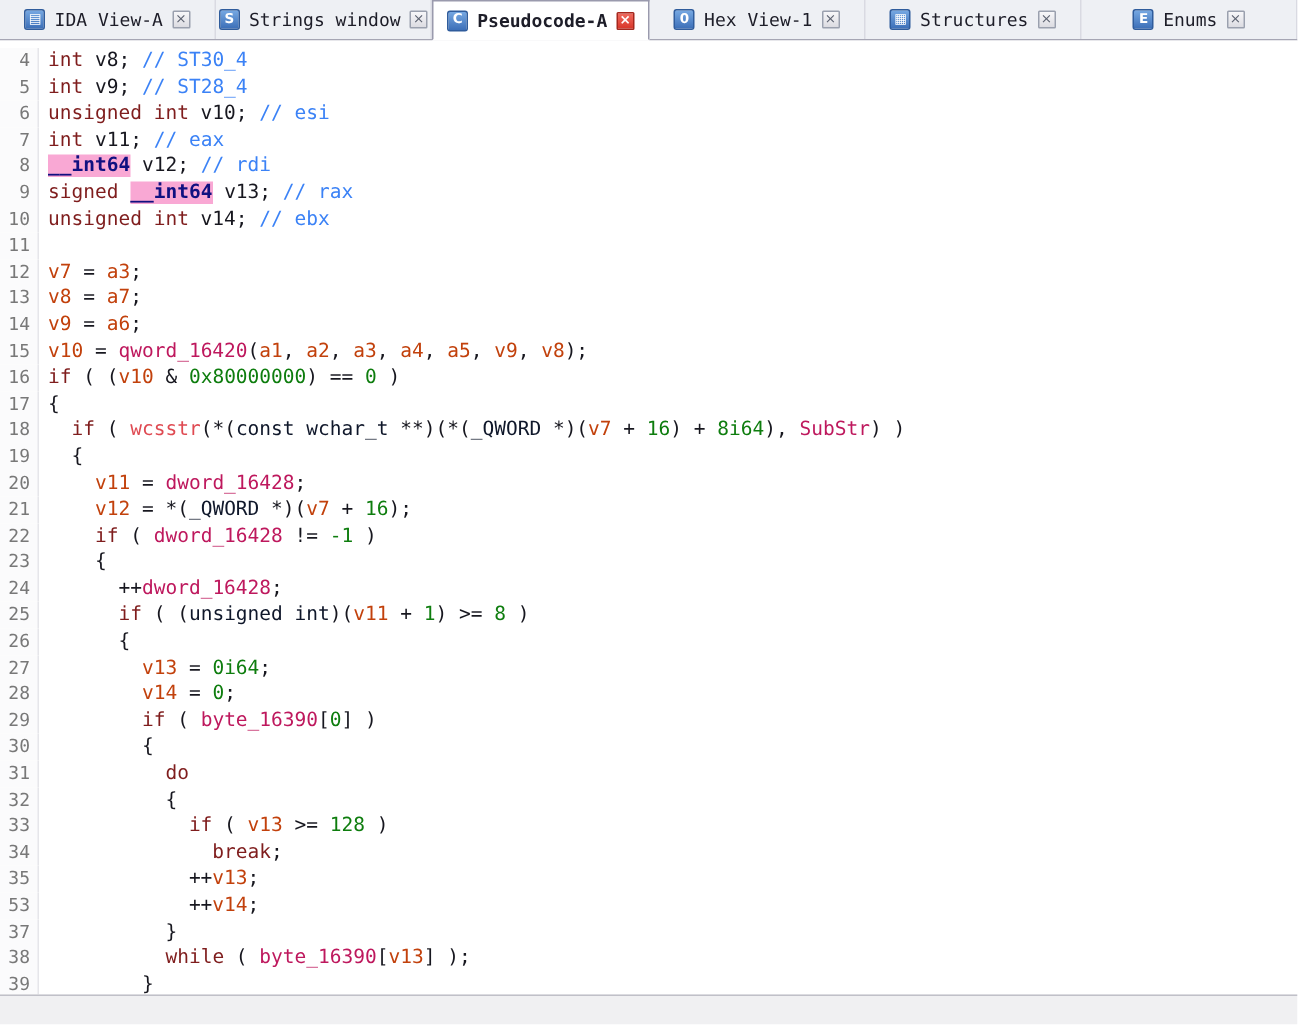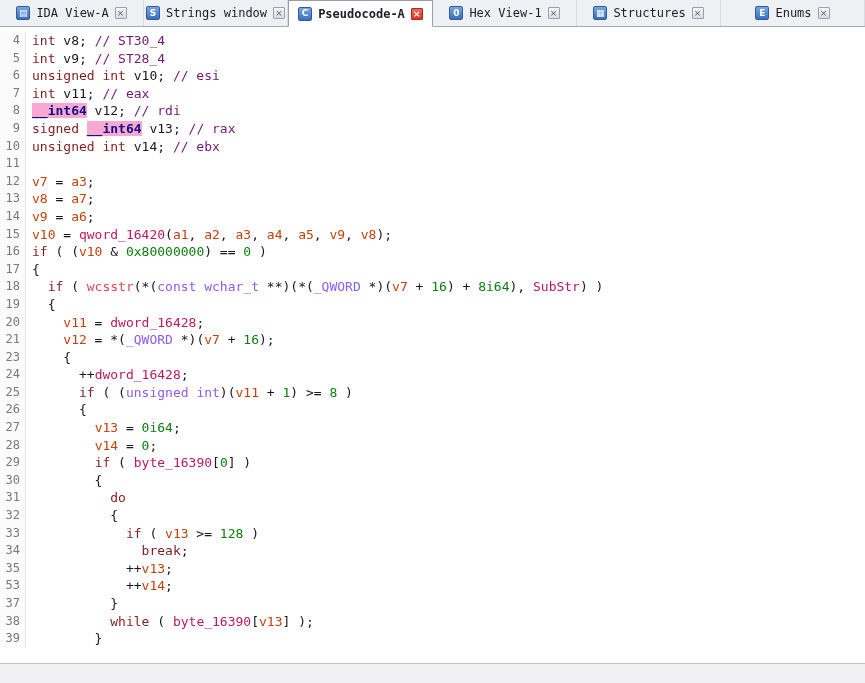--- a/index.html
+++ b/index.html
@@ -48,23 +48,23 @@
     flex:0 0 26px; width:26px; text-align:right; padding-right:5px;
     color:#787878; background:#fbfbfc; border-right:1px solid #e6e6ea; font-size:12px;
   }
   .lc { white-space:pre; padding-left:6px; color:#17171f; }
 
   .tk-k { color:#7f1d1d; font-weight:normal; }
   .tk-h { color:#101080; font-weight:bold; background:#f9a8d4; }
   .tk-v { color:#c2410c; }
   .tk-g { color:#be185d; }
   .tk-n { color:#0e7d0e; }
-  .tk-c { color:#701a75; }
+  .tk-c { color:#3b82f6; }
   .tk-f { color:#df4a52; }
-  .tk-t { color:#8b5cf6; }
+  .tk-t { color:#0f172a; }
   .tk-p { color:#17171f; }
 
   
   .statusbar {
     flex:0 0 17px; height:17px; background:#f0f0f2; border-top:1px solid #c0c0c8;
     font-size:12px; color:#33333a; display:flex; align-items:flex-start;
     padding:19px 4px 0 3px; overflow:hidden; white-space:nowrap;
   }
   .status-pos { }
 </style>
@@ -174,20 +174,24 @@
         </div>
         <div class="code-line">
           <span class="ln">20</span>
           <span class="lc"><span class="tk-p">    </span><span class="tk-v">v11</span><span class="tk-p"> = </span><span class="tk-g">dword_16428</span><span class="tk-p">;</span></span>
         </div>
         <div class="code-line">
           <span class="ln">21</span>
           <span class="lc"><span class="tk-p">    </span><span class="tk-v">v12</span><span class="tk-p"> = *(</span><span class="tk-t">_QWORD</span><span class="tk-p"> *)(</span><span class="tk-v">v7</span><span class="tk-p"> + </span><span class="tk-n">16</span><span class="tk-p">);</span></span>
         </div>
         <div class="code-line">
+          <span class="ln">22</span>
+          <span class="lc"><span class="tk-p">    </span><span class="tk-k">if</span><span class="tk-p"> ( </span><span class="tk-g">dword_16428</span><span class="tk-p"> != </span><span class="tk-n">-1</span><span class="tk-p"> )</span></span>
+        </div>
+        <div class="code-line">
           <span class="ln">23</span>
           <span class="lc"><span class="tk-p">    {</span></span>
         </div>
         <div class="code-line">
           <span class="ln">24</span>
           <span class="lc"><span class="tk-p">      ++</span><span class="tk-g">dword_16428</span><span class="tk-p">;</span></span>
         </div>
         <div class="code-line">
           <span class="ln">25</span>
           <span class="lc"><span class="tk-p">      </span><span class="tk-k">if</span><span class="tk-p"> ( (</span><span class="tk-t">unsigned int</span><span class="tk-p">)(</span><span class="tk-v">v11</span><span class="tk-p"> + </span><span class="tk-n">1</span><span class="tk-p">) &gt;= </span><span class="tk-n">8</span><span class="tk-p"> )</span></span>

